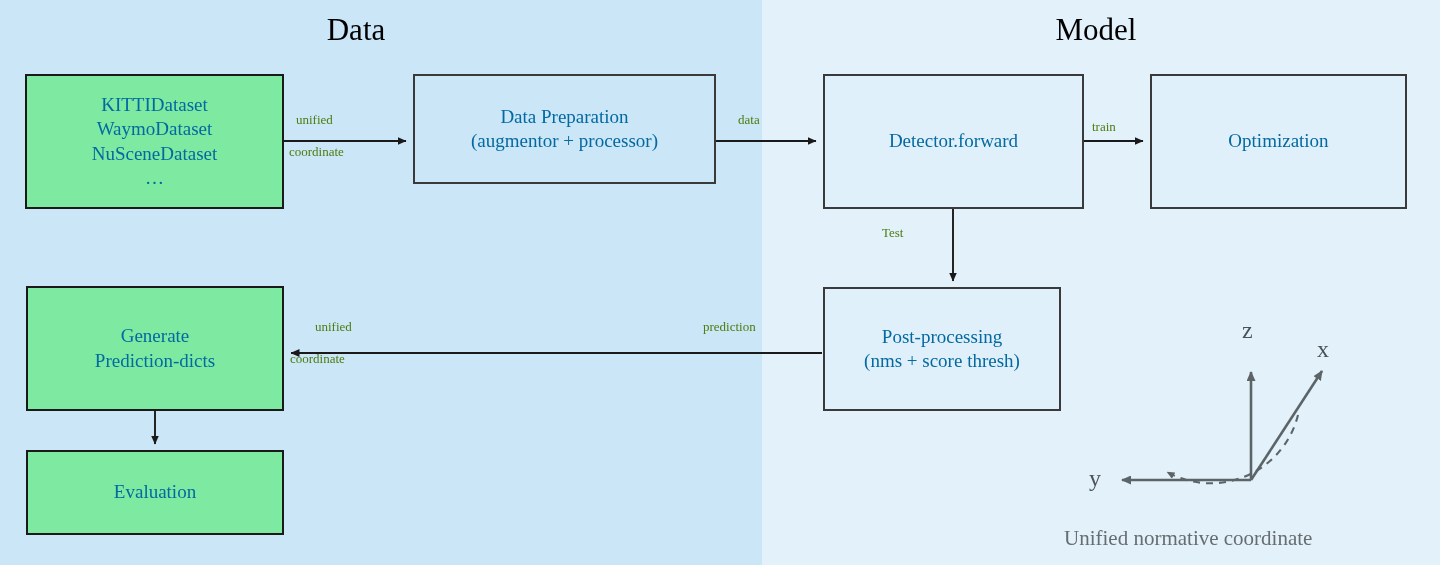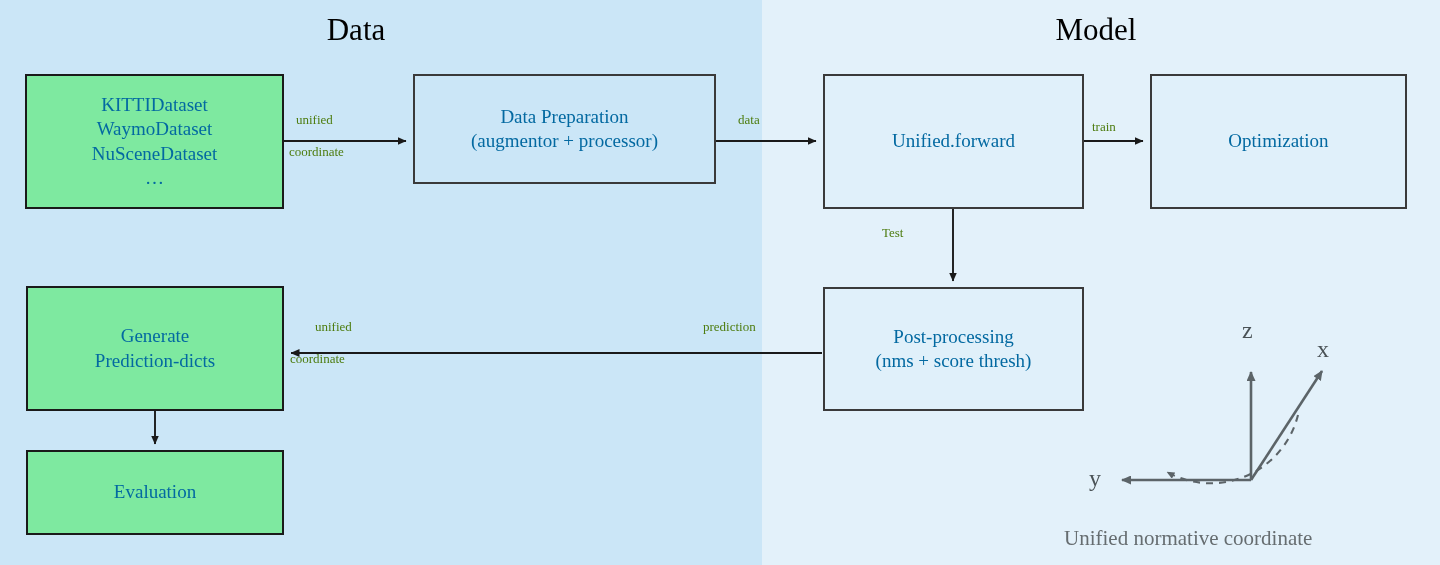--- a/index.html
+++ b/index.html
@@ -63,21 +63,21 @@
   }
   .node.plain.on-data {
     background: #cbe6f7;
   }
 
   
   #node-datasets      { left: 25px;   top: 74px;  width: 259px; height: 135px; }
   #node-dataprep      { left: 413px;  top: 74px;  width: 303px; height: 110px; }
   #node-detector      { left: 823px;  top: 74px;  width: 261px; height: 135px; }
   #node-optimization  { left: 1150px; top: 74px;  width: 257px; height: 135px; text-align: center; }
-  #node-postprocess   { left: 823px;  top: 287px; width: 261px; height: 124px; }
+  #node-postprocess   { left: 823px;  top: 287px; width: 238px; height: 124px; }
   #node-genpred       { left: 26px;   top: 286px; width: 258px; height: 125px; }
   #node-evaluation    { left: 26px;   top: 450px; width: 258px; height: 85px; }
 
   .edge-label {
     position: absolute;
     font-size: 13px;
     line-height: 1.15;
     color: #4d7c0f;
     white-space: nowrap;
   }
@@ -144,21 +144,21 @@
       <line x1="155" y1="411" x2="155" y2="444" marker-end="url(#arrowhead)"></line>
     </g>
   </svg>
 
   <div class="node green" id="node-datasets">KITTIDataset
 WaymoDataset
 NuSceneDataset
 …</div>
   <div class="node plain on-data" id="node-dataprep">Data Preparation
 (augmentor + processor)</div>
-  <div class="node plain" id="node-detector">Unified.forward</div>
+  <div class="node plain" id="node-detector">Detector.forward</div>
   <div class="node plain" id="node-optimization">Optimization</div>
   <div class="node plain" id="node-postprocess">Post-processing
 (nms + score thresh)</div>
   <div class="node green" id="node-genpred">Generate
 Prediction-dicts</div>
   <div class="node green" id="node-evaluation">Evaluation</div>
 
   <div class="edge-label" id="lbl-unified-1">unified</div>
   <div class="edge-label" id="lbl-coordinate-1">coordinate</div>
   <div class="edge-label" id="lbl-data">data</div>

